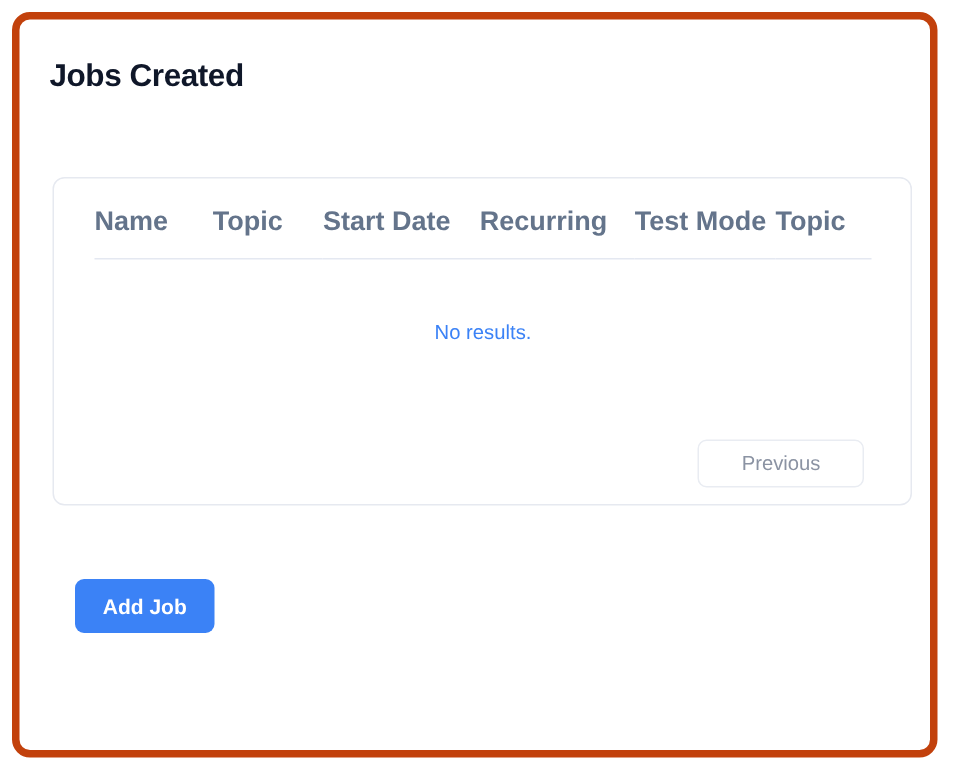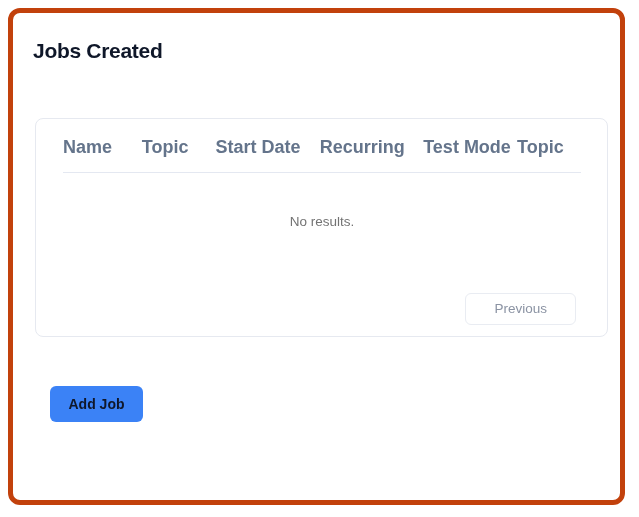--- a/index.html
+++ b/index.html
@@ -83,21 +83,21 @@
   .col-recurring { width: 97px; }
   .col-testmode  { width: 88px; }
   .col-delete    { width: 60px; }
 
   .empty-row td {
     padding: 0;
     height: 96px;
     vertical-align: middle;
     text-align: center;
     font-size: 13.5px;
-    color: #737373;
+    color: #3b82f6;
   }
 
   
   .pagination {
     position: absolute;
     right: 31px;
     bottom: 11px;
     display: flex;
     gap: 9px;
   }
@@ -122,21 +122,21 @@
   
   .add-job-btn {
     position: absolute;
     left: 37px;
     top: 373px;
     width: 93px;
     height: 36px;
     background: #3b82f6;
     border: none;
     border-radius: 6px;
-    color: #0f172a;
+    color: #ffffff;
     font-family: "Liberation Sans", sans-serif;
     font-size: 14px;
     font-weight: bold;
     cursor: pointer;
     line-height: 36px;
     padding: 0;
   }
 </style>
 </head>
 <body>

